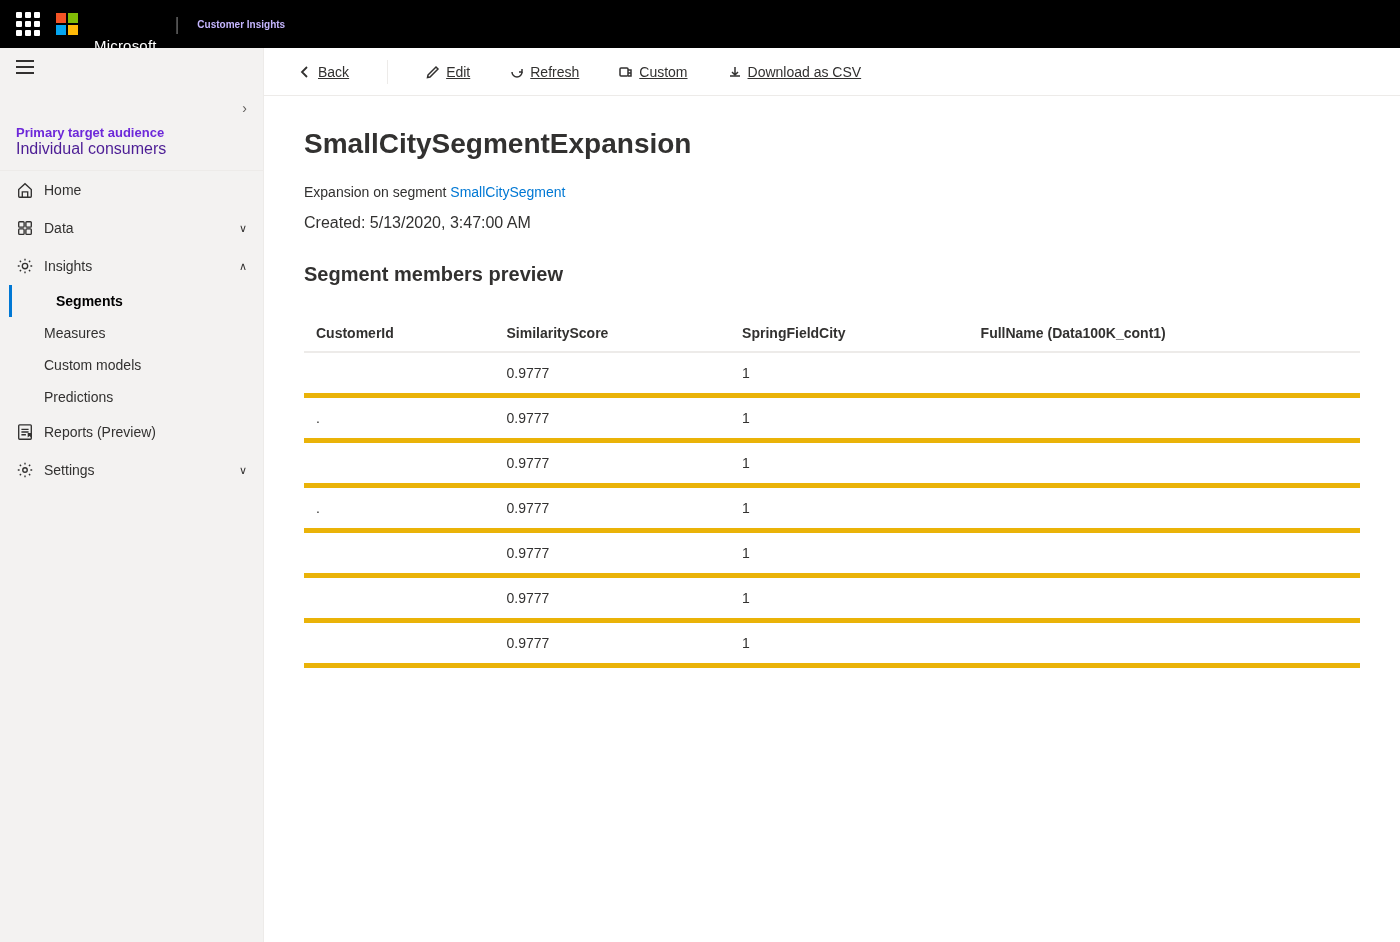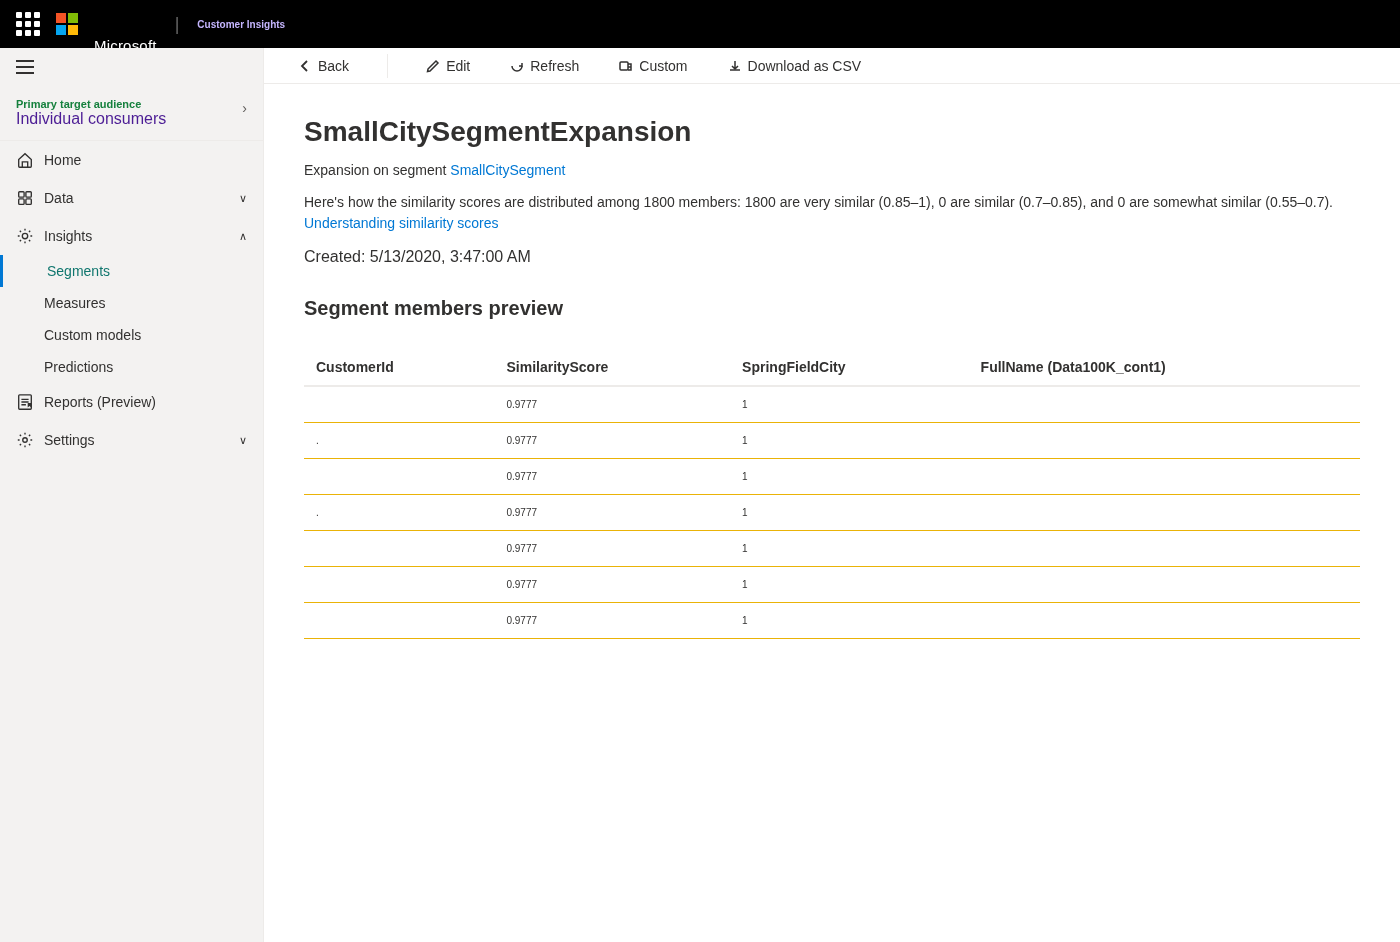--- a/index.html
+++ b/index.html
@@ -41,21 +41,21 @@
       flex-direction: column;
       flex-shrink: 0;
       overflow-y: auto;
     }
     .hamburger { display: flex; flex-direction: column; gap: 4px; cursor: pointer; padding: 12px 16px; }
     .hamburger span { width: 18px; height: 2px; background: #323130; display: block; }
     .audience-section {
       padding: 12px 16px;
       border-bottom: 1px solid #edebe9;
     }
-    .audience-label { font-weight: 600; font-size: 11px; color: #15803d; }
+    .audience-label { font-weight: 600; font-size: 13px; color: #6d28d9; margin-top: 27px; }
     .audience-value { font-size: 16px; color: #4c1d95; }
 
     .nav-item {
       display: flex;
       align-items: center;
       gap: 10px;
       padding: 10px 16px;
       cursor: pointer;
       color: #323130;
       font-size: 14px;
@@ -63,76 +63,77 @@
     }
     .nav-item .nav-icon { width: 18px; height: 18px; flex-shrink: 0; }
     .nav-item .chevron { margin-left: auto; font-size: 11px; }
 
     .nav-sub-item {
       padding: 8px 16px 8px 44px;
       cursor: pointer;
       color: #323130;
       font-size: 14px;
     }
-    .nav-sub-item.active { font-weight: 400; color: #0f766e; }
+    .nav-sub-item.active { font-weight: 700; color: #000000; margin-left: 9px; }
 
     
     .content-area { flex: 1; display: flex; flex-direction: column; overflow: hidden; }
 
     
     .toolbar {
       background: #fff;
       border-bottom: 1px solid #edebe9;
-      height: 36px;
+      height: 48px;
       display: flex;
       align-items: center;
       padding: 0 24px;
       gap: 20px;
       flex-shrink: 0;
+      text-decoration: underline;
     }
     .toolbar-btn {
       display: flex;
       align-items: center;
       gap: 6px;
       padding: 6px 10px;
       border: none;
       background: transparent;
       cursor: pointer;
       font-size: 14px;
       color: #323130;
       border-radius: 2px;
     }
     .toolbar-divider { width: 1px; height: 24px; background: #edebe9; margin: 0 8px; }
 
     
     .page-content { flex: 1; overflow-y: auto; background: #fff; padding: 32px 40px; }
-    .page-title { font-size: 28px; font-weight: 600; color: #323130; margin-bottom: 14px; }
+    .page-title { font-size: 28px; font-weight: 600; color: #323130; margin-bottom: 24px; }
     .page-subtitle { font-size: 14px; color: #323130; margin-bottom: 14px; }
     .page-subtitle a { color: #0078d4; text-decoration: none; }
     .similarity-desc { font-size: 14px; color: #323130; line-height: 1.5; margin-bottom: 14px; }
     .similarity-desc a { color: #0078d4; text-decoration: none; }
     .created-date { font-size: 16px; color: #323130; margin-bottom: 31px; }
 
     .section-title { font-size: 20px; font-weight: 600; color: #323130; margin-bottom: 29px; }
 
     
     .data-table { width: 100%; border-collapse: collapse; }
     .data-table thead tr { border-bottom: 2px solid #edebe9; }
     .data-table th {
       text-align: left;
       padding: 10px 12px;
       font-size: 14px;
       font-weight: 600;
       color: #323130;
     }
     .data-table td {
       padding: 12px 12px;
-      font-size: 10px;
-      color: #323130;
-      border-bottom: 1px solid #eab308;
+      font-size: 14px;
+      color: #323130;
+      border-bottom: 5px solid #eab308;
     }
   </style>
 </head>
 <body>
 
 <div class="topbar">
   <div class="topbar-dots">
     <div class="topbar-dot"></div>
       <div class="topbar-dot"></div>
       <div class="topbar-dot"></div>
@@ -274,24 +275,20 @@
         </svg>
         <span>Download as CSV</span>
       </button>
     </div>
 
     <div class="page-content">
       <h1 class="page-title">SmallCitySegmentExpansion</h1>
       <p class="page-subtitle">
         <span>Expansion on segment</span>
         <a href="#">SmallCitySegment</a>
-      </p>
-      <p class="similarity-desc">
-        <span>Here's how the similarity scores are distributed among 1800 members: 1800 are very similar (0.85–1), 0 are similar (0.7–0.85), and 0 are somewhat similar (0.55–0.7).</span>
-        <a href="#">Understanding similarity scores</a>
       </p>
       <p class="created-date">Created: 5/13/2020, 3:47:00 AM</p>
 
       <h2 class="section-title">Segment members preview</h2>
 
       <table class="data-table">
         <thead>
           <tr>
             <th>CustomerId</th>
             <th>SimilarityScore</th>

